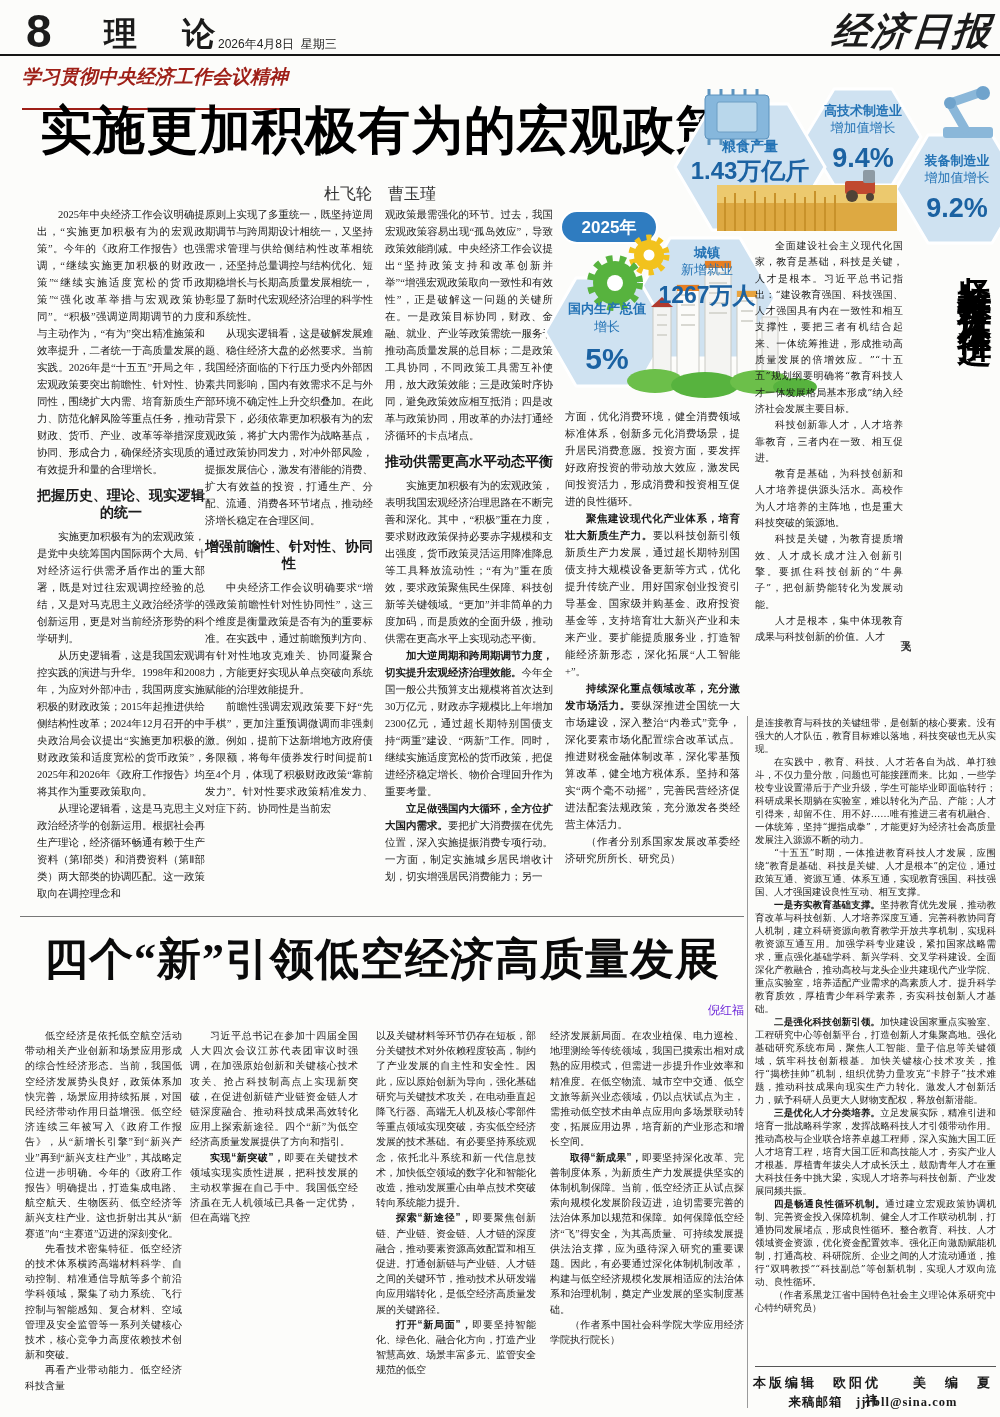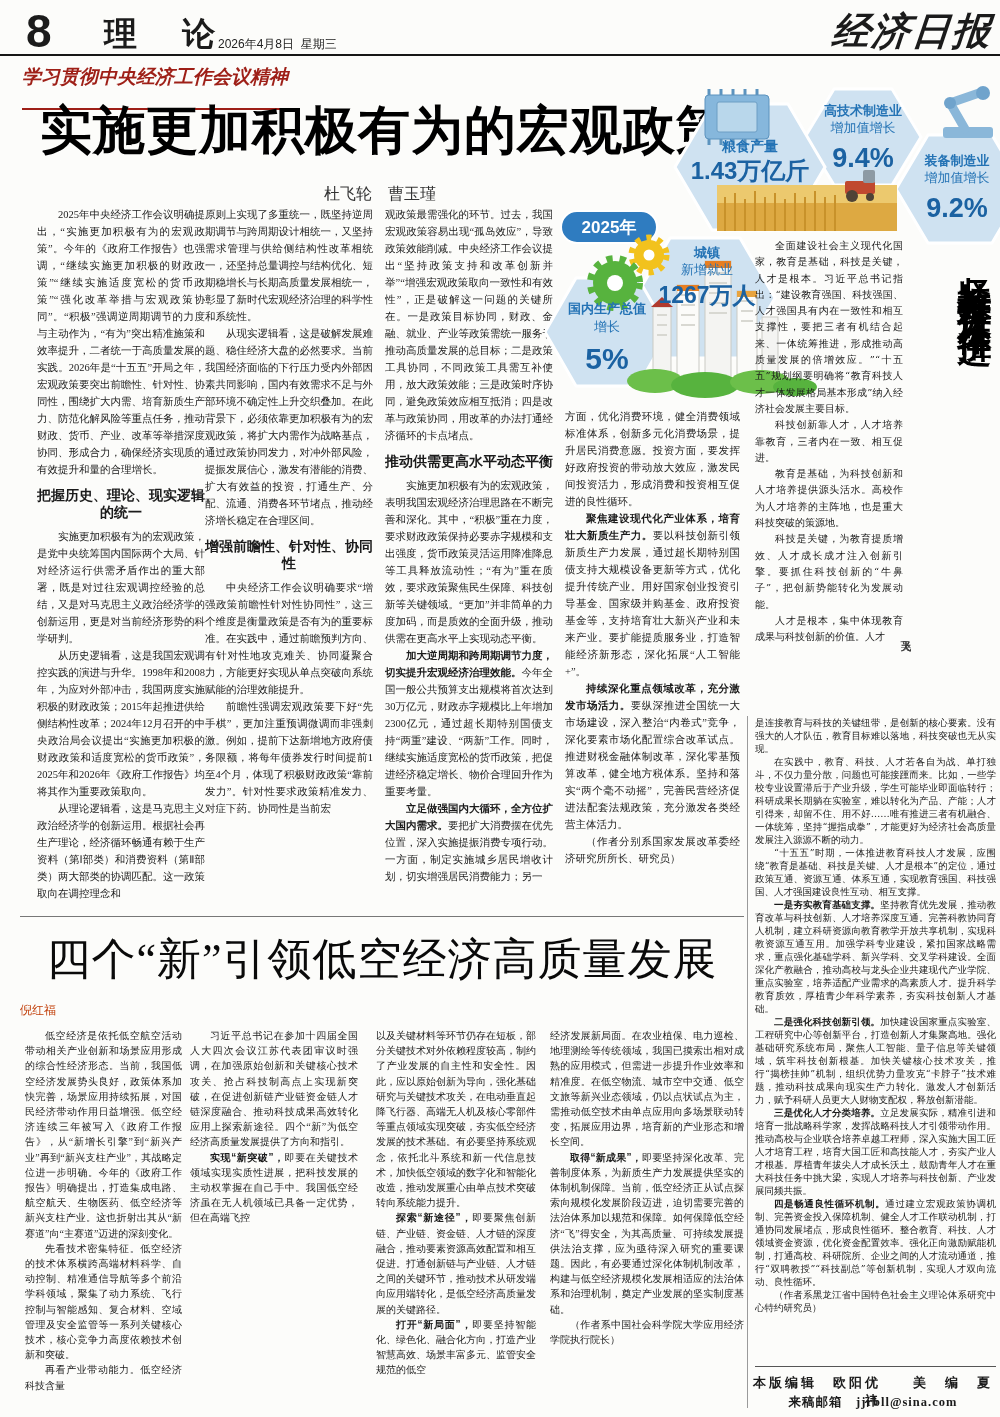--- a/index.html
+++ b/index.html
@@ -42,22 +42,22 @@
   .edu-wide{left:755px;top:716px;width:241px;height:622px;font-size:9.5px;line-height:13px;
             font-family:"DejaVu Serif",serif;}
   .vert{writing-mode:vertical-rl;text-orientation:upright;}
   .edu-title{left:922px;top:250px;height:480px;width:76px;font-family:"Liberation Sans",sans-serif;
              font-weight:900;font-size:34px;letter-spacing:5px;color:#000;}
   .edu-author{left:898px;top:632px;height:70px;font-size:11px;color:#333;}
   .vdivider{left:747px;top:716px;width:1px;height:692px;background:#9a9a9a;}
   
   .a2rule{left:20px;top:916px;width:724px;height:1px;background:#777;}
   .title2{left:20px;top:930px;width:724px;text-align:center;font-family:"Liberation Serif",serif;
-          font-weight:400;font-size:44px;letter-spacing:1px;color:#0a0a0a;}
-  .byline2{left:20px;top:1002px;width:724px;text-align:left;font-size:12px;color:#c2410c;}
+          font-weight:700;font-size:44px;letter-spacing:1px;color:#0a0a0a;}
+  .byline2{left:20px;top:1002px;width:724px;text-align:right;font-size:12px;color:#6d28d9;}
   .a2{font-size:10px;line-height:15.2px;top:1028px;height:382px;}
   .d1{left:25px;width:157px;}
   .d2{left:190px;width:168px;}
   .d3{left:376px;width:160px;}
   .d4{left:550px;width:194px;}
   
   .footrule{left:755px;top:1366px;width:241px;height:1px;background:#555;}
   .foot1{left:743px;top:1374px;width:260px;text-align:center;font-weight:bold;font-size:13px;letter-spacing:3px;}
   .foot2{left:743px;top:1394px;width:260px;text-align:center;font-weight:bold;font-size:12.5px;letter-spacing:1px;}
   svg text{font-family:"Liberation Sans",sans-serif;}

